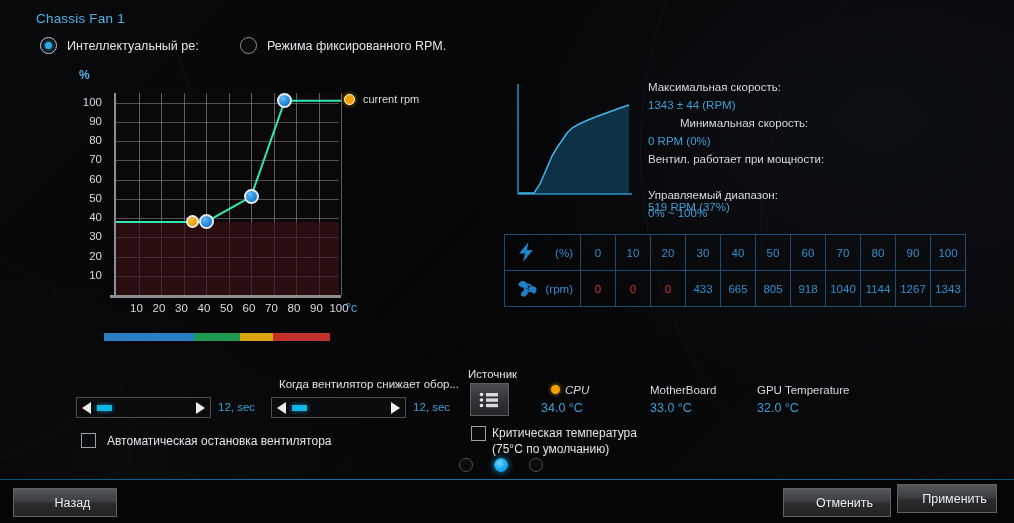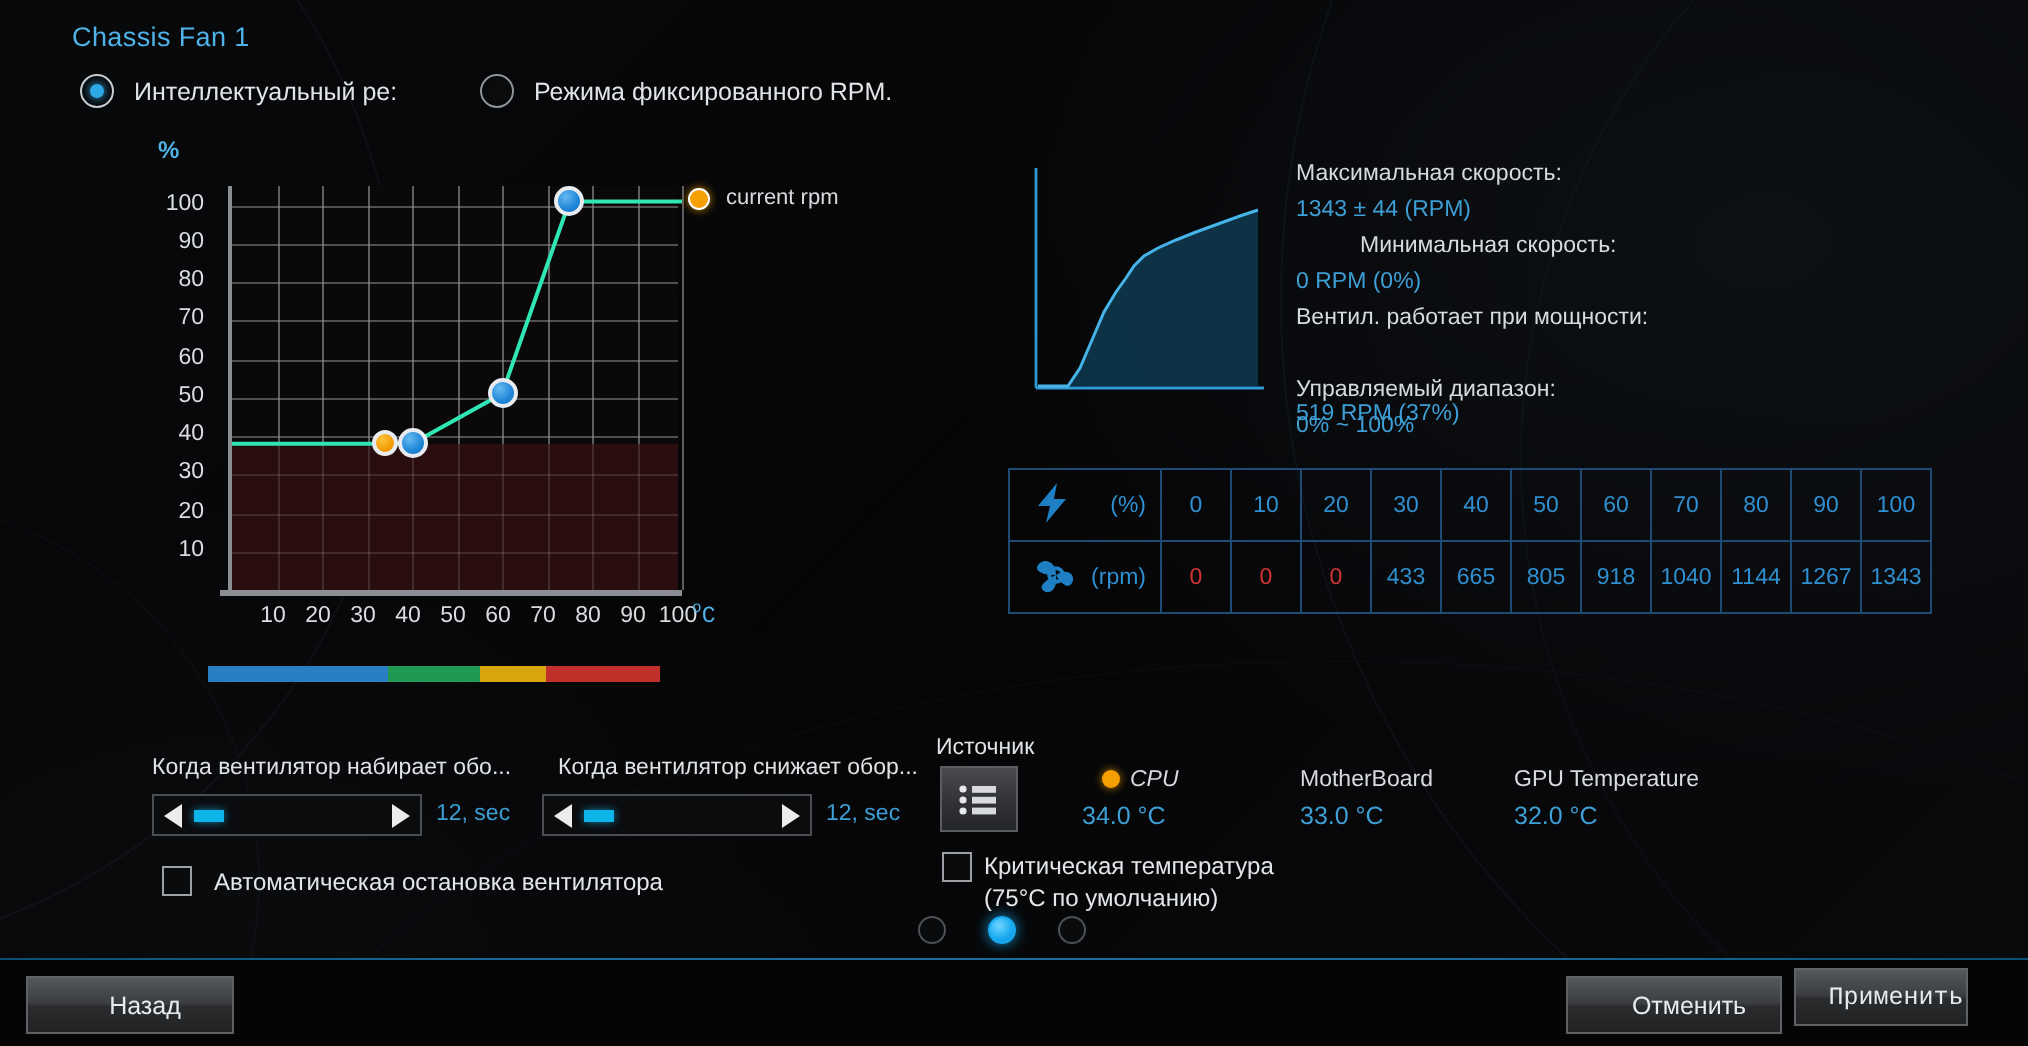--- a/index.html
+++ b/index.html
@@ -131,21 +131,21 @@
   #footer { position: absolute; left: 0; top: 480px; width: 1014px; height: 43px; background: #050506; }
   .btn {
     position: absolute; height: 29px;
     background: linear-gradient(180deg, #55585b 0%, #3a3c3f 48%, #2a2c2e 52%, #202224 100%);
     border: 1px solid #5e6165;
     color: #e8ebee; font-size: 12.5px;
     display: flex; align-items: center; justify-content: center; padding-left: 15px;
   }
   #btn-back { left: 13px; top: 488px; width: 104px; }
   #btn-cancel { left: 783px; top: 488px; width: 108px; }
-  #btn-apply { left: 897px; top: 484px; width: 87px; font-family: Liberation Mono, monospace; }
+  #btn-apply { left: 897px; top: 484px; width: 100px; }
 </style>
 </head>
 <body>
 
 <div id="root">
 
   <div class="arc a1"></div>
   <div class="arc a2"></div>
   <div class="arc a3"></div>
   <div class="arc a4"></div>
@@ -302,21 +302,20 @@
           <td class="val">805</td>
           <td class="val">918</td>
           <td class="val">1040</td>
           <td class="val">1144</td>
           <td class="val">1267</td>
           <td class="val">1343</td>
         </tr>
       </tbody>
     </table>
 
-  <div class="ctl-title" style="left:76px; top:378px; width:190px;">Когда вентилятор набирает обо...</div>
   <div class="spinner" style="left:76px; top:397px; width:135px;">
     <div class="tri l"></div>
     <div class="spin-bar"></div>
     <div class="tri r"></div>
   </div>
   <div class="spin-val" style="left:218px; top:401px;">12, sec</div>
 
   <div class="ctl-title" style="left:279px; top:378px; width:190px;">Когда вентилятор снижает обор...</div>
   <div class="spinner" style="left:271px; top:397px; width:135px;">
     <div class="tri l"></div>

